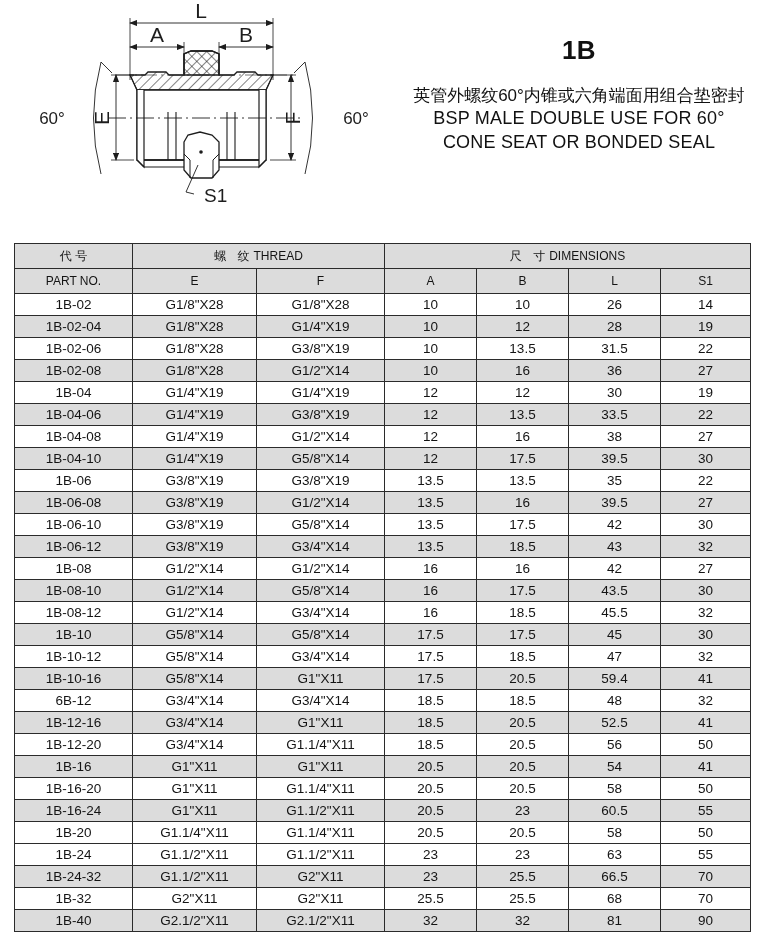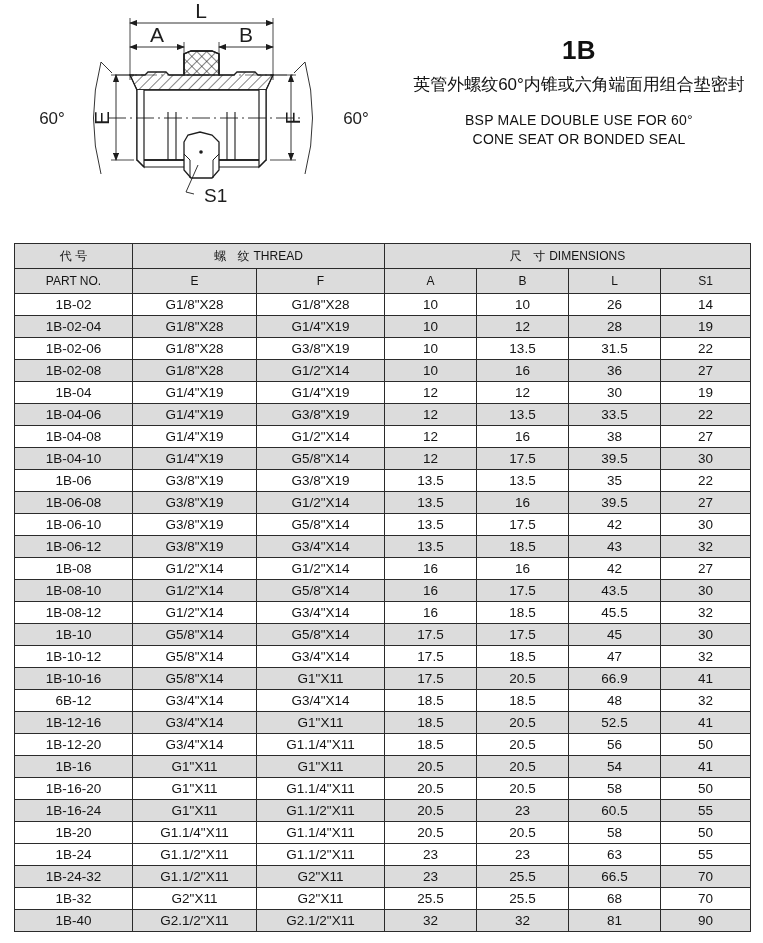--- a/index.html
+++ b/index.html
@@ -42,29 +42,29 @@
     text-align: center;
   }
   #title-code {
     font-size: 26px;
     font-weight: bold;
     letter-spacing: 0.5px;
     line-height: 1.1;
     color: #111;
   }
   #title-cn {
-    margin-top: 9px;
+    margin-top: 20px;
     font-size: 17px;
     line-height: 1.25;
     color: #111;
     white-space: nowrap;
   }
   #title-en {
-    margin-top: 16px;
-    font-size: 14px;
+    margin-top: 0;
+    font-size: 18px;
     line-height: 1.35;
     color: #111;
     letter-spacing: 0.2px;
   }
 
   
   #spec-table-wrap {
     position: absolute;
     left: 14px;
     top: 243px;
@@ -429,21 +429,21 @@
           <td>18.5</td>
           <td>47</td>
           <td>32</td>
         </tr>
         <tr class="alt">
           <td>1B-10-16</td>
           <td>G5/8"X14</td>
           <td>G1"X11</td>
           <td>17.5</td>
           <td>20.5</td>
-          <td>66.9</td>
+          <td>59.4</td>
           <td>41</td>
         </tr>
         <tr>
           <td>6B-12</td>
           <td>G3/4"X14</td>
           <td>G3/4"X14</td>
           <td>18.5</td>
           <td>18.5</td>
           <td>48</td>
           <td>32</td>

